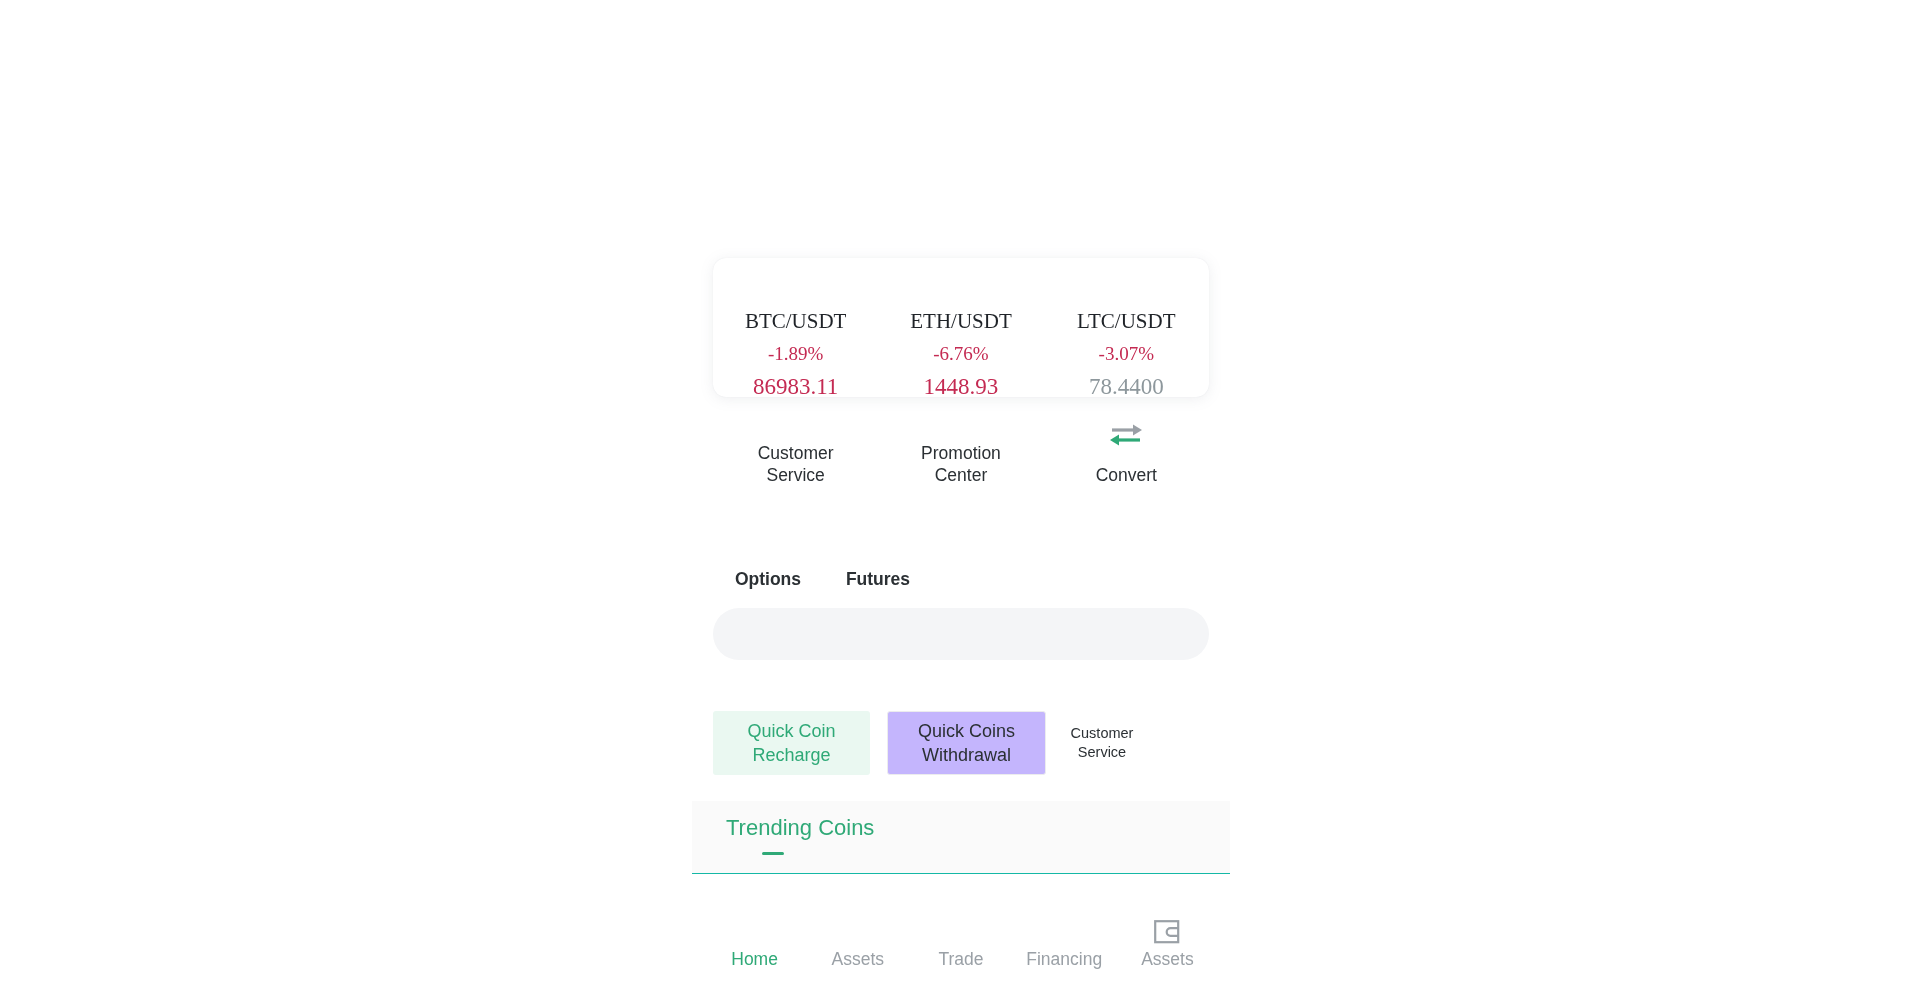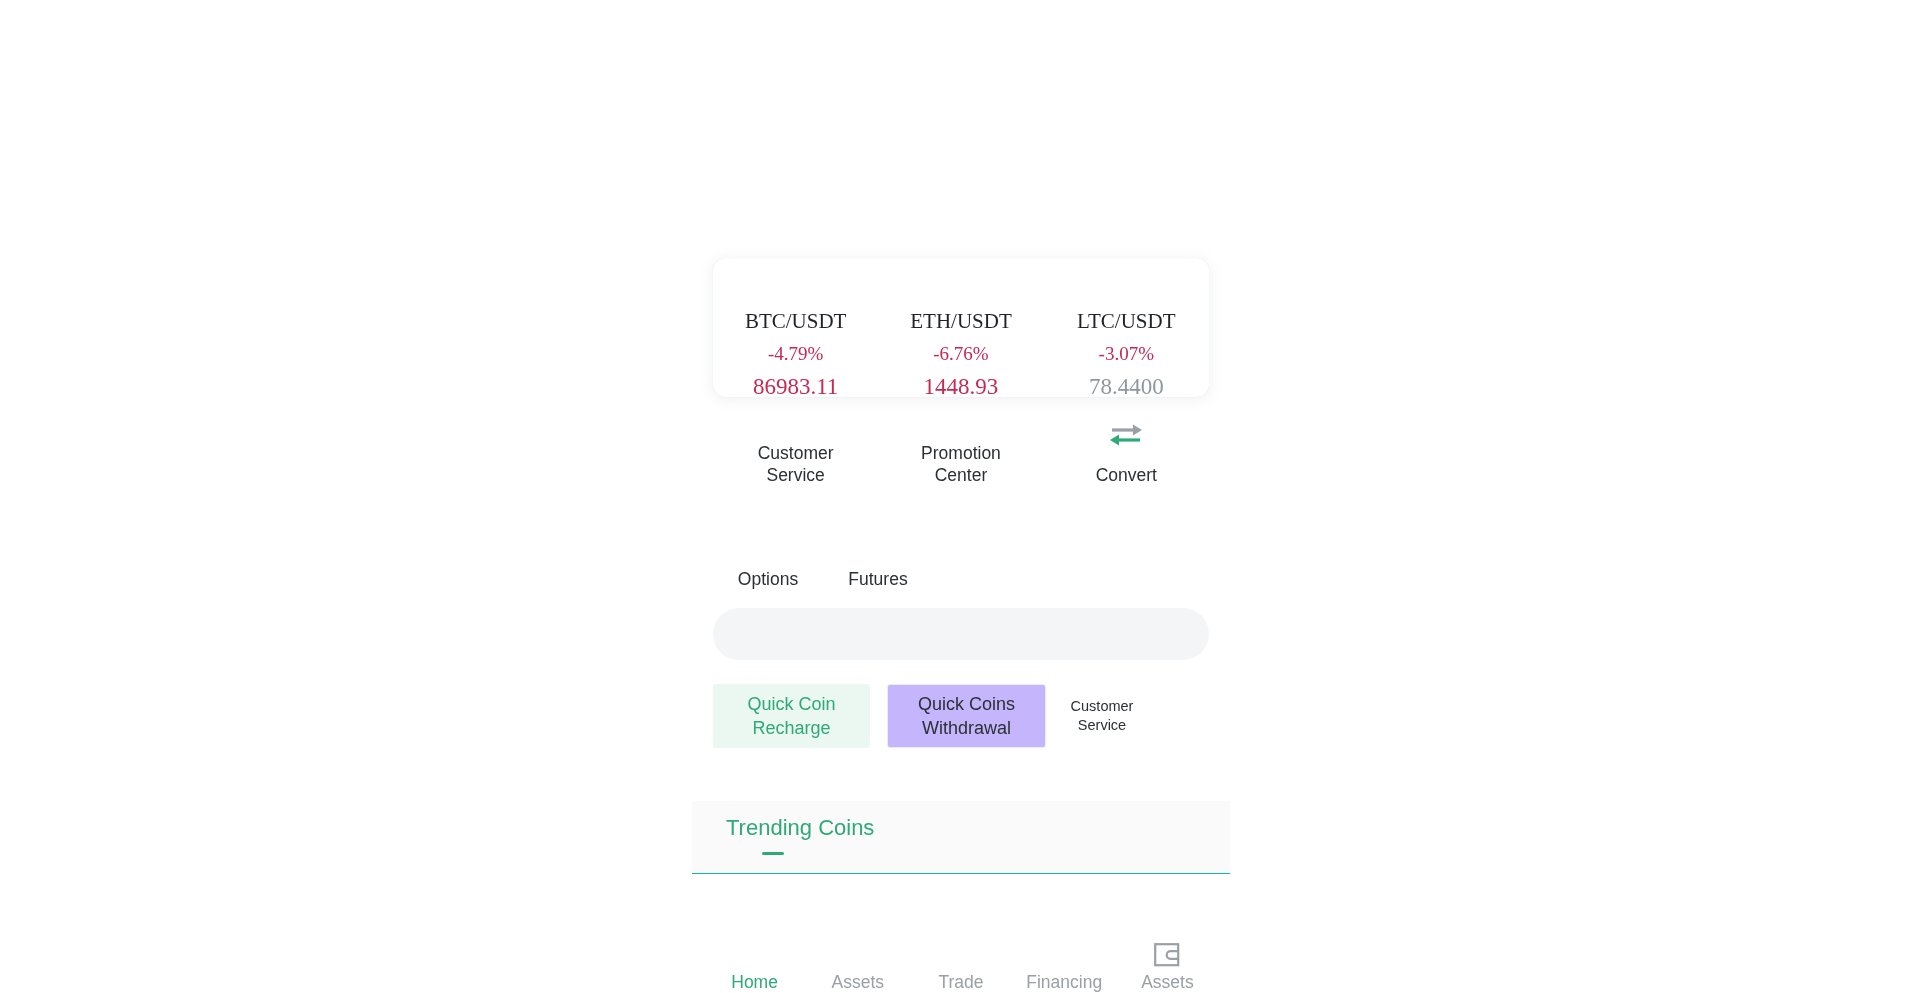--- a/index.html
+++ b/index.html
@@ -106,38 +106,39 @@
     width: 496px;
     height: 26px;
     display: flex;
   }
   .seg-tab {
     width: 110px;
     text-align: center;
     font-size: 17.5px;
     color: #2b3034;
     line-height: 26px;
+    font-weight: bold;
   }
 
   
   .pill-placeholder {
     position: absolute;
     left: 0;
     top: 608px;
     width: 496px;
     height: 52px;
     background: #f4f5f7;
     border-radius: 26px;
   }
 
   
   .action-row {
     position: absolute;
     left: 0;
-    top: 684px;
+    top: 711px;
     width: 530px;
     height: 64px;
     display: flex;
     align-items: stretch;
   }
   .action-card {
     width: 157px;
     border-radius: 3px;
     display: flex;
     align-items: center;
@@ -198,21 +199,20 @@
 
   
   .bottom-nav {
     position: absolute;
     left: -10px;
     top: 920px;
     width: 516px;
     height: 73px;
     display: flex;
     background: #ffffff;
-    align-items: flex-end;
   }
   .nav-item {
     flex: 1 1 0;
     display: flex;
     flex-direction: column;
     align-items: center;
     justify-content: flex-start;
     position: relative;
   }
   .nav-icon-slot {
@@ -229,21 +229,21 @@
   .nav-item.active .nav-label { color: #2fa977; }
 </style>
 </head>
 <body>
 
 <div class="app">
 
   <div class="ticker-card">
     <div class="ticker-col">
       <div class="ticker-pair">BTC/USDT</div>
-      <div class="ticker-change">-4.79%</div>
+      <div class="ticker-change">-1.89%</div>
       <div class="ticker-price">86983.11</div>
     </div>
     <div class="ticker-col">
       <div class="ticker-pair">ETH/USDT</div>
       <div class="ticker-change">-6.76%</div>
       <div class="ticker-price">1448.93</div>
     </div>
     <div class="ticker-col">
       <div class="ticker-pair">LTC/USDT</div>
       <div class="ticker-change">-3.07%</div>

